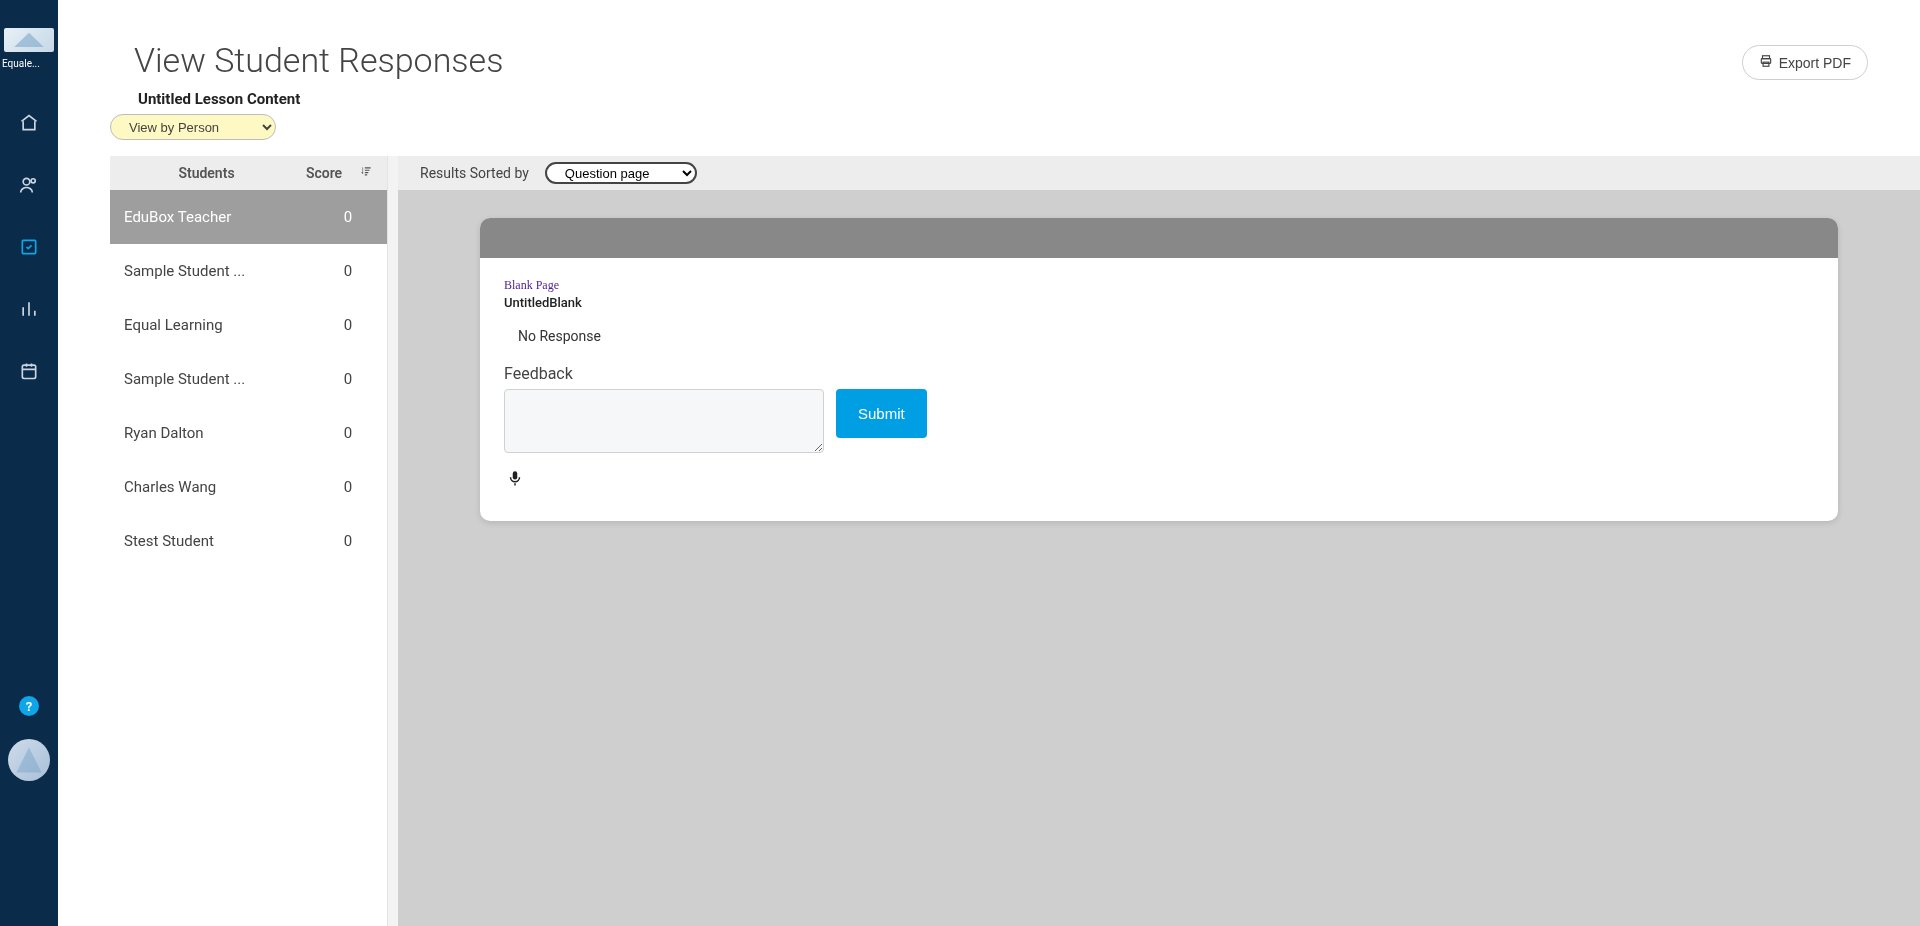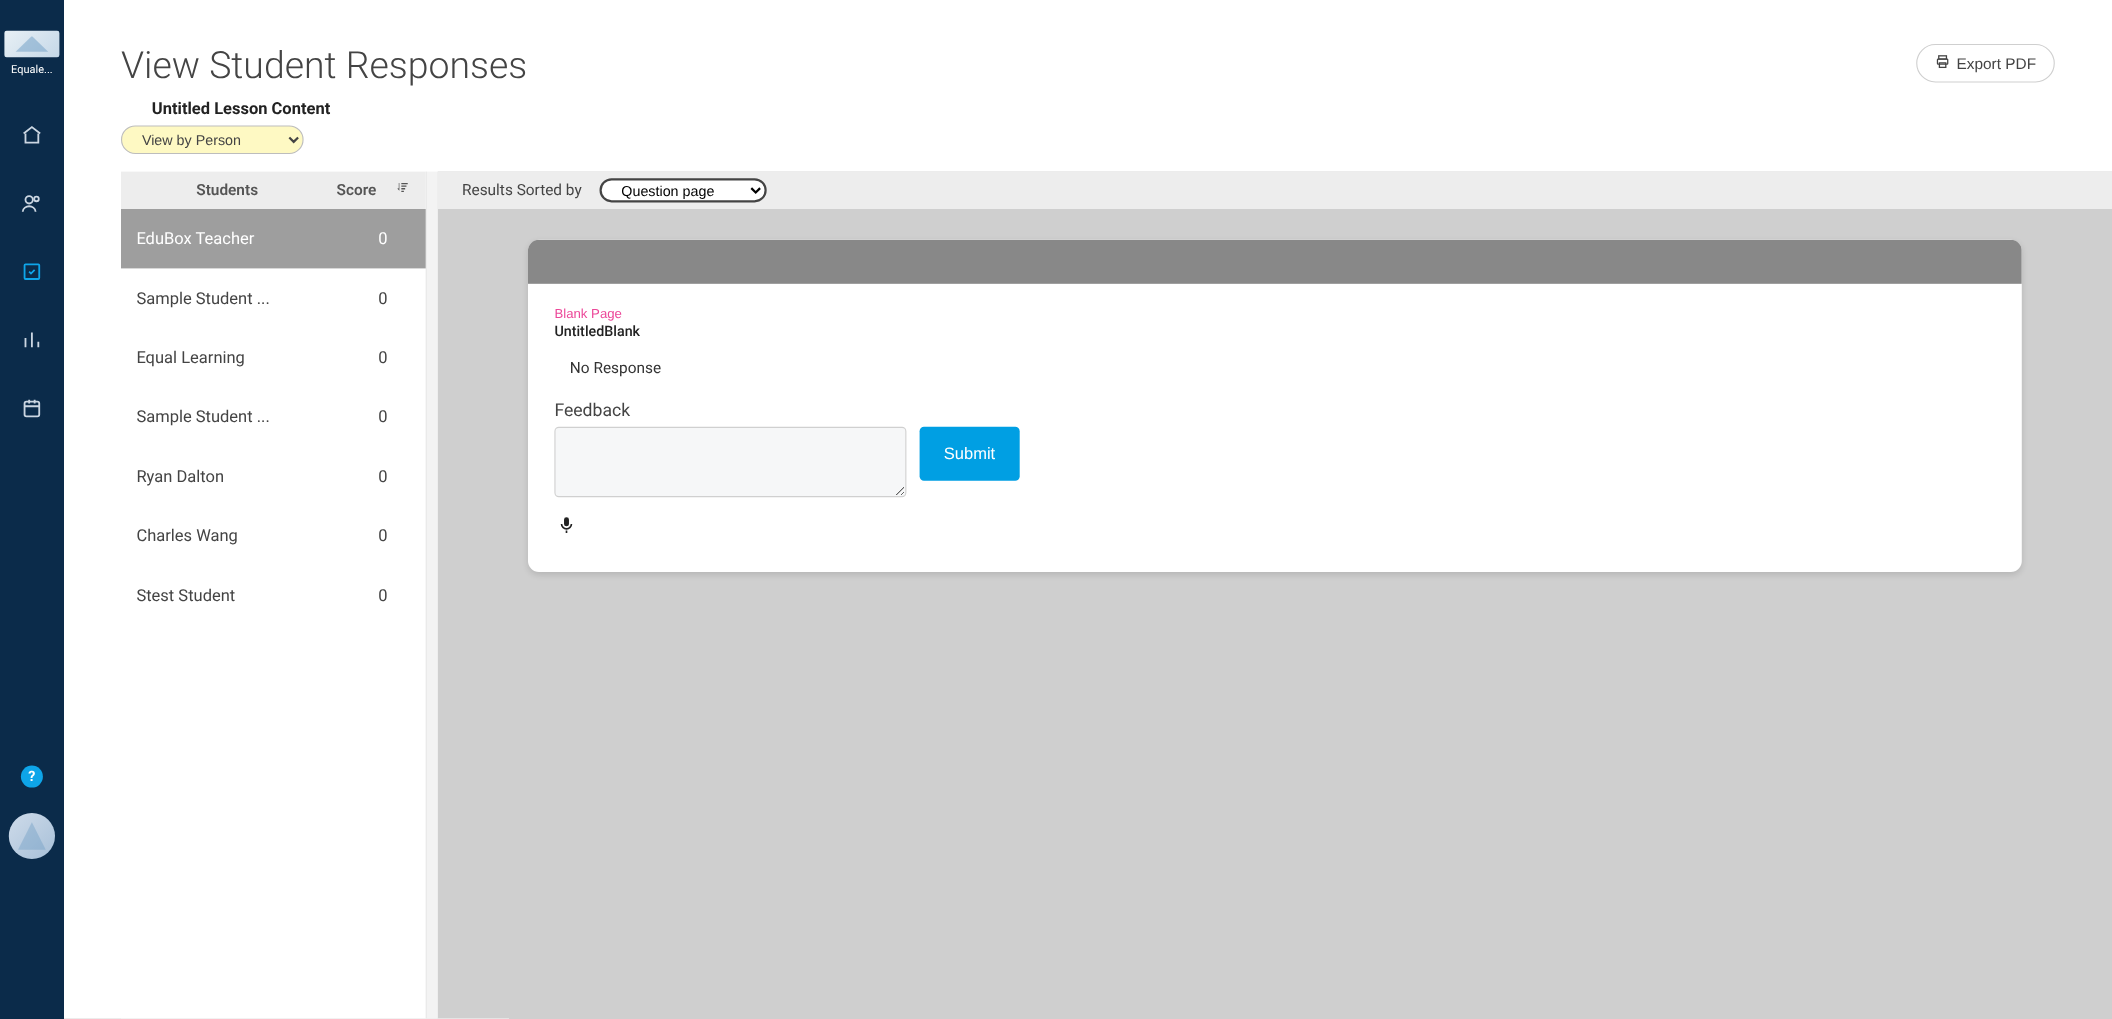--- a/index.html
+++ b/index.html
@@ -37,21 +37,21 @@
       position: absolute;
       width: 60%; height: 60%;
       background: #6b9bc3;
       clip-path: polygon(50% 0%, 100% 100%, 0% 100%);
       opacity: 0.5;
     }
     .nav-logo-label {
       color: #fff;
       font-size: 10px;
       margin-top: 6px;
-      text-align: center;
+      text-align: left;
       width: 54px;
       white-space: nowrap;
       overflow: hidden;
       text-overflow: ellipsis;
     }
     .nav-items {
       margin-top: 36px;
       display: flex;
       flex-direction: column;
       gap: 26px;
@@ -99,24 +99,24 @@
     
     .main {
       margin-left: 58px;
       height: 100%;
       display: flex;
       flex-direction: column;
     }
 
     
     .page-header {
-      padding: 40px 52px 10px 52px;
+      padding: 40px 52px 10px 76px;
       display: flex;
       justify-content: space-between;
-      align-items: flex-start;
+      align-items: flex-end;
     }
     .page-title {
       font-size: 34px;
       font-weight: 300;
       color: #444;
     }
     .export-btn {
       border: 1px solid #cfcfcf;
       border-radius: 18px;
       padding: 8px 16px;
@@ -242,23 +242,23 @@
       box-shadow: 0 2px 6px rgba(0,0,0,0.12);
     }
     .card-bar {
       height: 40px;
       background: #888;
     }
     .card-body {
       padding: 20px 24px 28px 24px;
     }
     .page-type {
-      font-family: Liberation Sans, sans-serif;
+      font-family: Liberation Serif, serif;
       font-size: 12px;
-      color: #ec4899;
+      color: #4c1d95;
     }
     .page-name {
       font-size: 13px;
       font-weight: 500;
       color: #222;
       margin-top: 2px;
     }
     .no-response {
       margin-top: 18px;
       margin-left: 14px;

